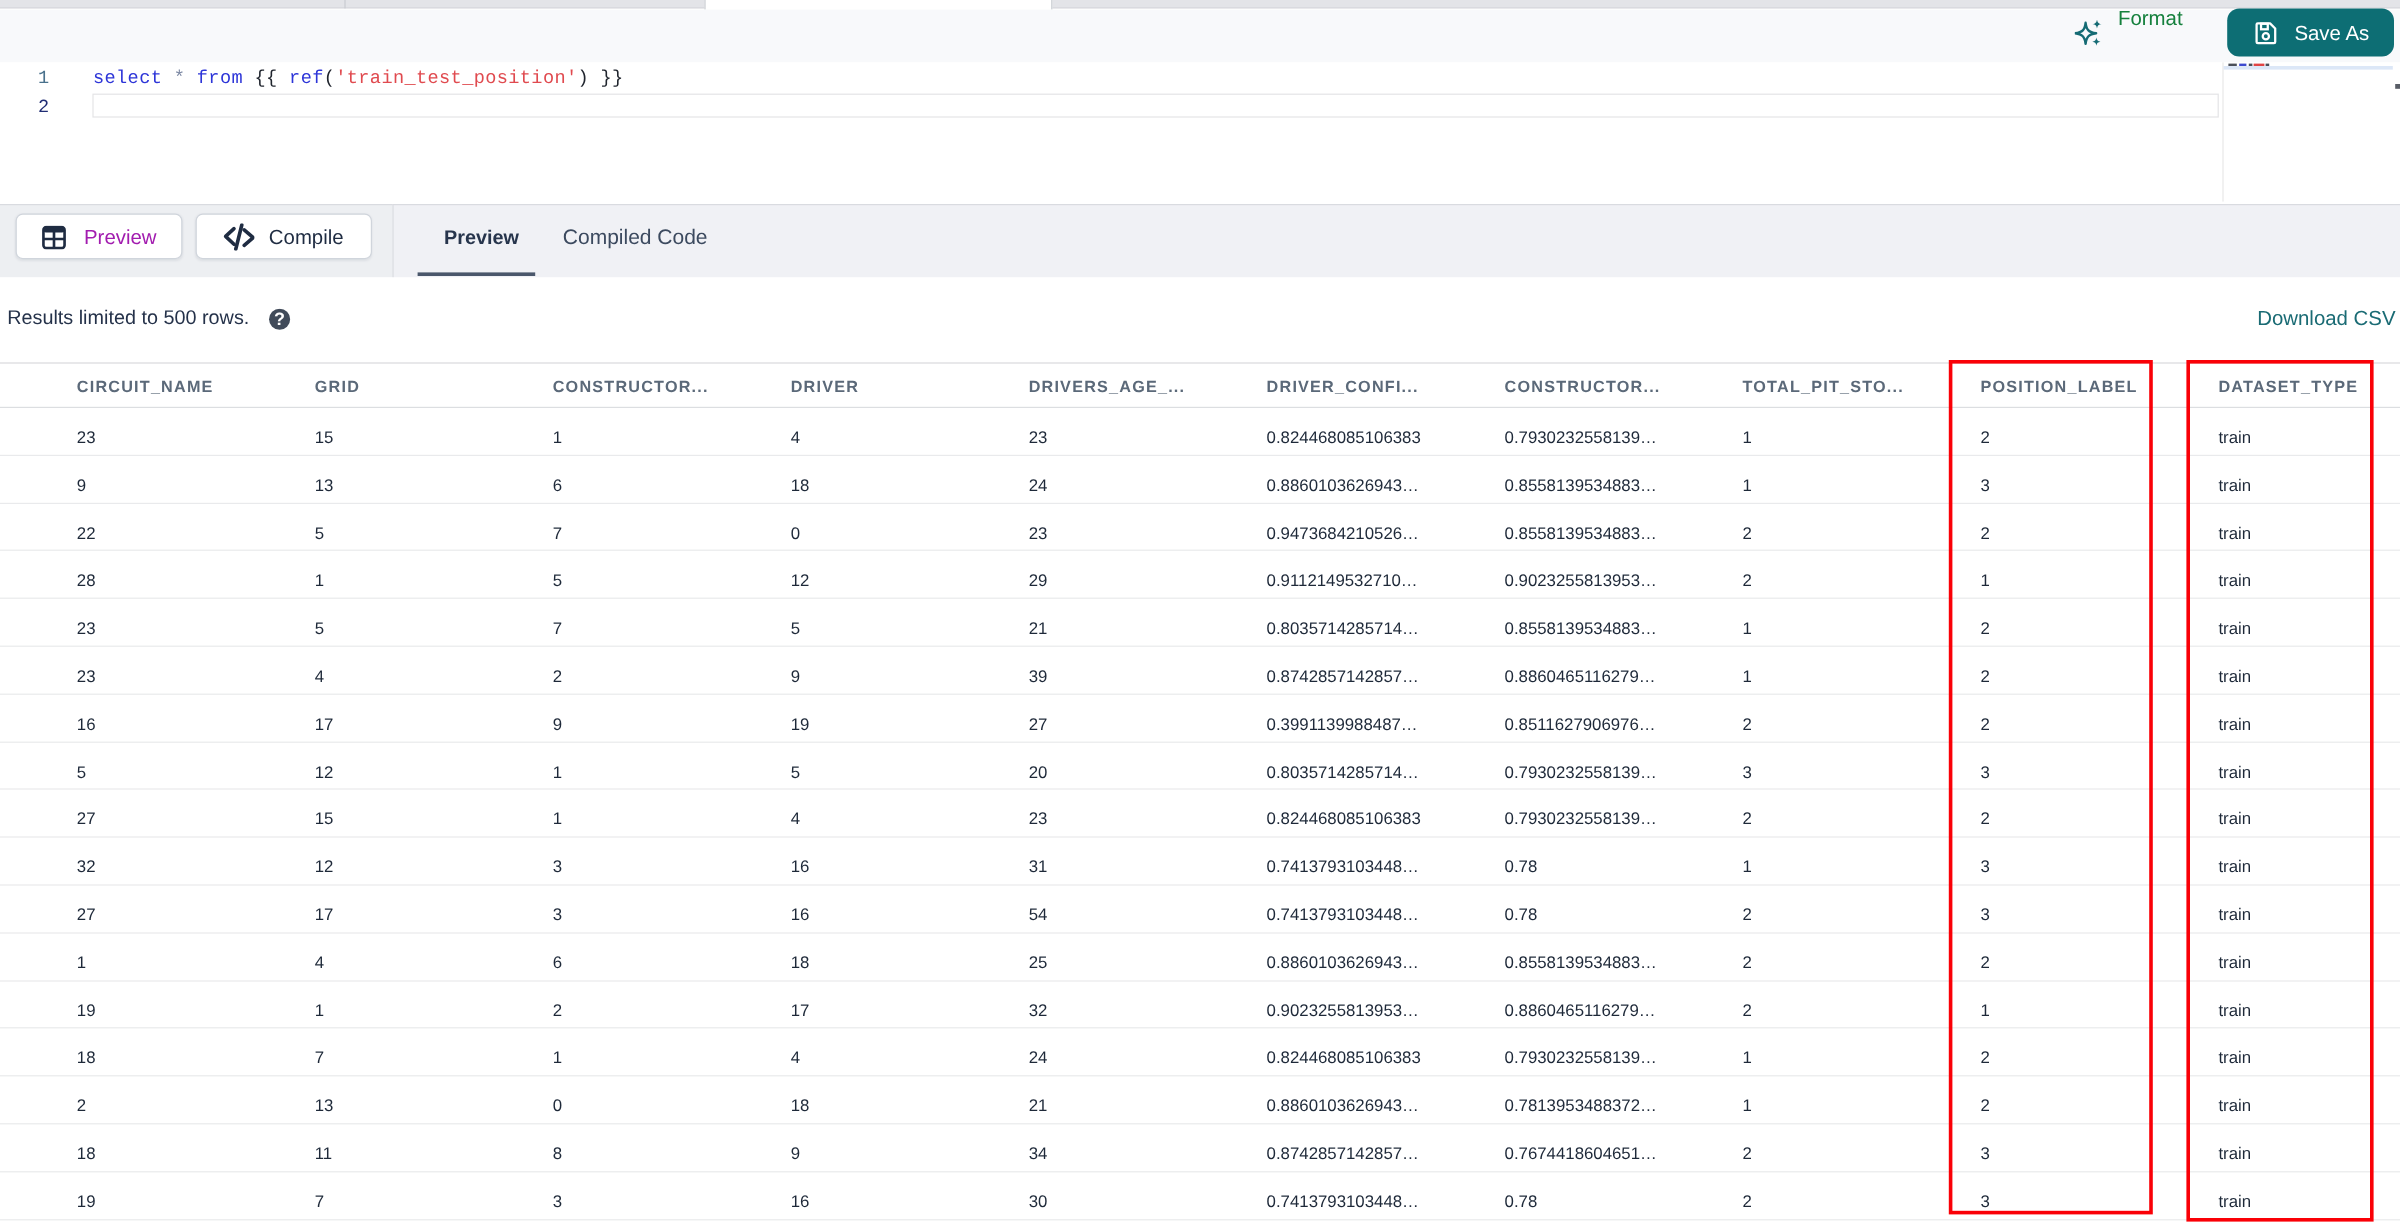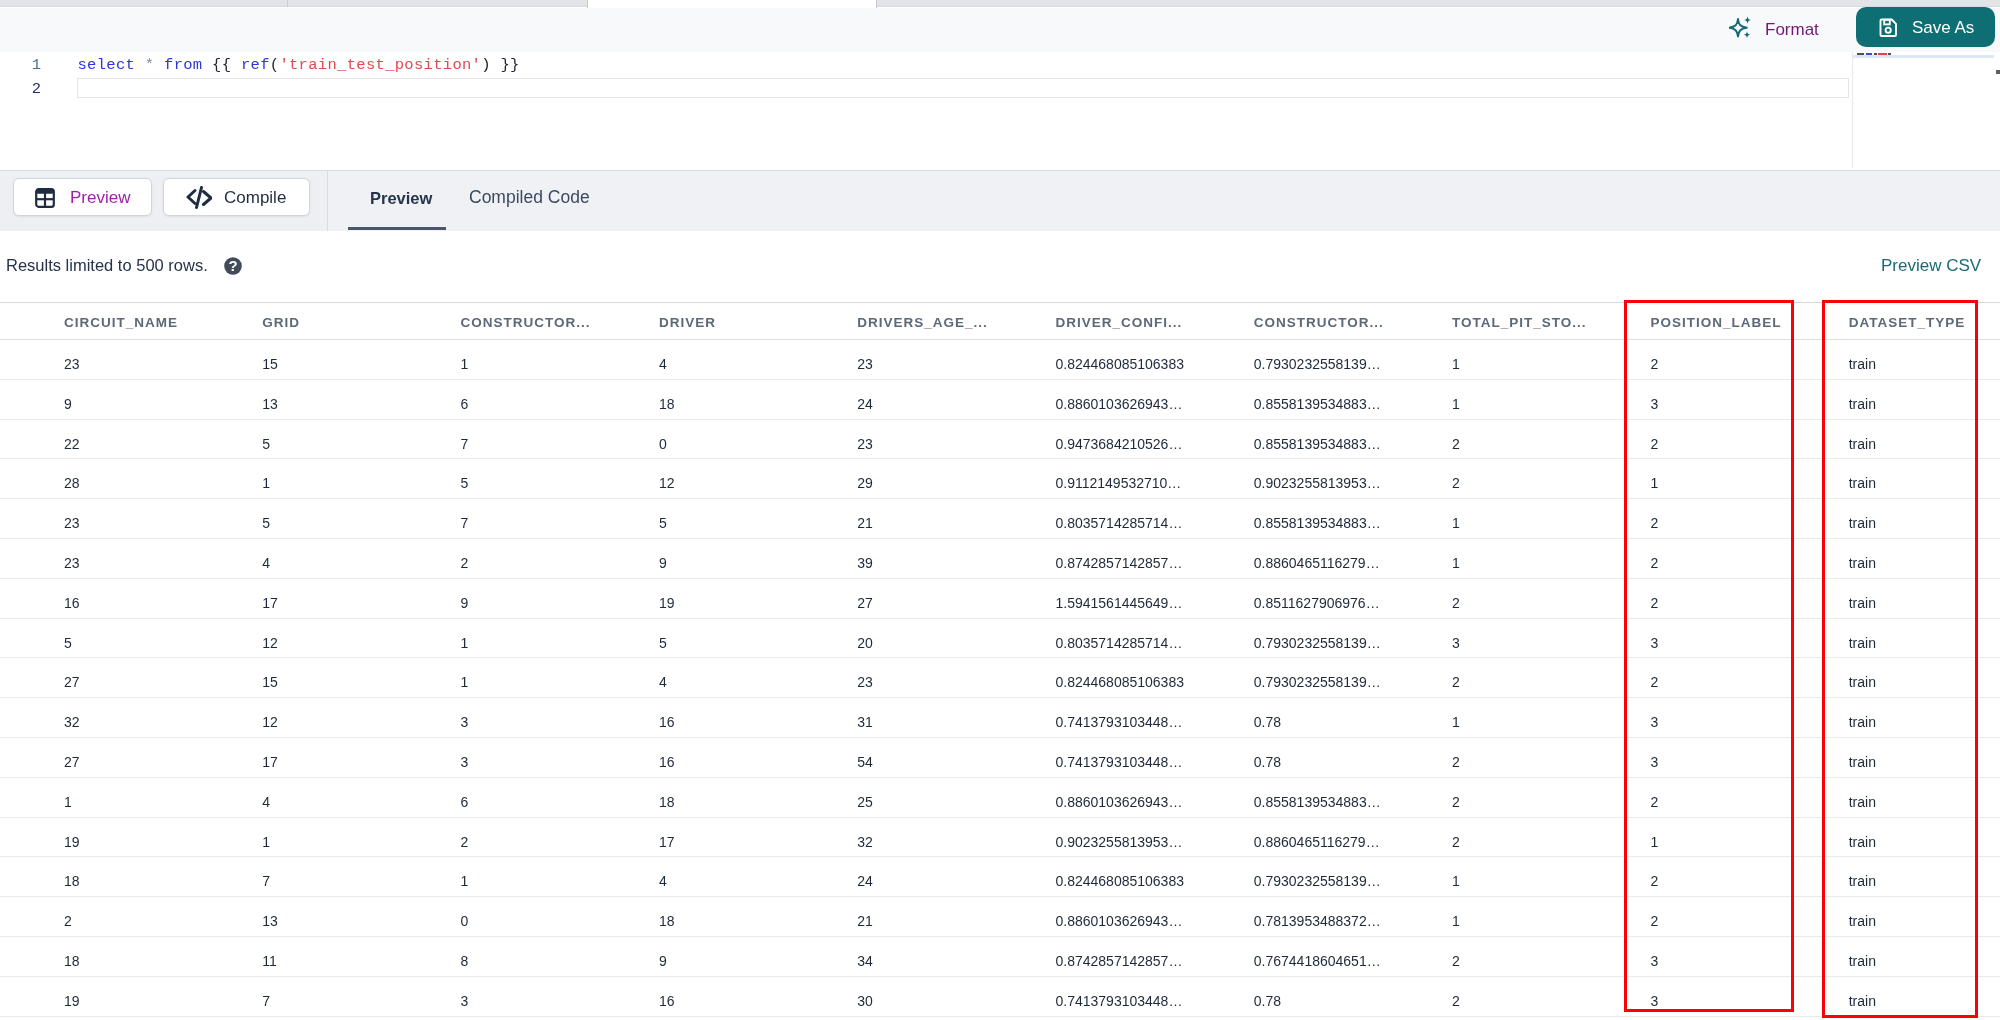--- a/index.html
+++ b/index.html
@@ -11,21 +11,21 @@
 <div id="root">
 <div class="abs" style="left:0;top:0;width:2000px;height:7px;background:#e3e4e8;border-bottom:1px solid #d6d8dd;box-sizing:border-box;"></div>
 <div class="abs" style="left:287px;top:0;width:1px;height:7px;background:#c9ccd1;"></div>
 <div class="abs" style="left:587px;top:0;width:290px;height:8px;background:#ffffff;border-left:1px solid #c9ccd1;border-right:1px solid #c9ccd1;box-sizing:border-box;"></div>
 <div class="abs" style="left:0;top:8px;width:2000px;height:44px;background:#f8f9fb;"></div>
 <svg class="abs" style="left:1729px;top:15px;" width="25" height="25" viewBox="0 0 25 25">
 <path d="M9 4 C9.75 10 11.6 11.9 17.75 12.75 C11.6 13.6 9.75 15.5 9 21.5 C8.25 15.5 6.4 13.6 0.25 12.75 C6.4 11.9 8.25 10 9 4 Z" fill="none" stroke="#156b74" stroke-width="2" stroke-linejoin="round"></path>
 <path d="M18.5 1.2 C18.9 3.9 19.8 4.7 22.3 5 C19.8 5.3 18.9 6.2 18.5 8.8 C18.1 6.2 17.2 5.3 14.7 5 C17.2 4.7 18.1 3.9 18.5 1.2 Z" fill="#156b74"></path>
 <path d="M18 16.3 C18.35 18.7 19.2 19.4 21.4 19.7 C19.2 20 18.35 20.7 18 23.1 C17.65 20.7 16.8 20 14.6 19.7 C16.8 19.4 17.65 18.7 18 16.3 Z" fill="#156b74"></path>
 </svg>
-<div class="abs" style="left:1765px;top:21px;font-size:17px;color:#701a75;line-height:17px;">Format</div>
+<div class="abs" style="left:1765px;top:7px;font-size:17px;color:#15803d;line-height:17px;">Format</div>
 <div class="abs" style="left:1856px;top:7px;width:139px;height:40px;background:#0d6e74;border-radius:10px;"></div>
 <svg class="abs" style="left:1878px;top:17px;" width="21" height="21" viewBox="0 0 21 21">
 <path d="M3.5 2.5 h10.2 l4.3 4.3 v11.2 a1 1 0 0 1 -1 1 h-13.5 a1 1 0 0 1 -1 -1 v-14.5 a1 1 0 0 1 1 -1 Z" fill="none" stroke="#ffffff" stroke-width="1.9" stroke-linejoin="round"></path>
 <rect x="6.2" y="2.8" width="5.6" height="4.6" fill="none" stroke="#ffffff" stroke-width="1.9"></rect>
 <circle cx="10.2" cy="13.2" r="2.6" fill="none" stroke="#ffffff" stroke-width="1.9"></circle>
 </svg>
 <div class="abs" style="left:1912px;top:19px;font-size:17px;color:#ffffff;line-height:17px;">Save As</div>
 <div class="abs" style="left:0;top:52px;width:2000px;height:116px;background:#ffffff;"></div>
 <div class="abs" style="left:77px;top:77.5px;width:1772px;height:20px;border:1px solid #e4e4e6;box-sizing:border-box;background:#fff;"></div>
 <div class="abs" style="left:0;top:53px;width:41px;text-align:right;font-family:'Liberation Mono',monospace;font-size:15.5px;line-height:24px;color:#49718c;">1</div>
@@ -57,21 +57,21 @@
 </svg>
 <div class="abs" style="left:224px;top:189px;font-size:17px;color:#1f2c42;line-height:17px;">Compile</div>
 <div class="abs" style="left:370px;top:189.5px;font-size:16.5px;font-weight:bold;color:#27354c;line-height:16.5px;">Preview</div>
 <div class="abs" style="left:469px;top:189px;font-size:17.5px;color:#3c4a5f;line-height:17.5px;">Compiled Code</div>
 <div class="abs" style="left:348px;top:227px;width:98px;height:3px;background:#4a576b;"></div>
 <div class="abs" style="left:6px;top:257px;font-size:16.5px;color:#25324a;line-height:17px;">Results limited to 500 rows.</div>
 <svg class="abs" style="left:224px;top:256.5px;" width="18" height="18" viewBox="0 0 18 18">
 <circle cx="9" cy="9" r="8.8" fill="#414b5a"></circle>
 <text x="9" y="14" font-family="Liberation Sans" font-size="15" font-weight="bold" fill="#ffffff" text-anchor="middle">?</text>
 </svg>
-<div class="abs" style="left:1881px;top:257px;font-size:17px;color:#1a6b74;line-height:17px;">Preview CSV</div>
+<div class="abs" style="left:1881px;top:257px;font-size:17px;color:#1a6b74;line-height:17px;">Download CSV</div>
 <div class="abs" style="left:0;top:301.5px;width:2000px;height:1px;background:#d9dadd;"></div>
 <div class="abs" style="left:0;top:302.5px;width:2000px;height:37.5px;border-bottom:1px solid #dcdee1;box-sizing:border-box;">
       <span class="hcell" style="left:64.0px;">CIRCUIT_NAME</span>
       <span class="hcell" style="left:262.3px;">GRID</span>
       <span class="hcell" style="left:460.6px;">CONSTRUCTOR...</span>
       <span class="hcell" style="left:658.9px;">DRIVER</span>
       <span class="hcell" style="left:857.2px;">DRIVERS_AGE_...</span>
       <span class="hcell" style="left:1055.5px;">DRIVER_CONFI...</span>
       <span class="hcell" style="left:1253.8px;">CONSTRUCTOR...</span>
       <span class="hcell" style="left:1452.1px;">TOTAL_PIT_STO...</span>
@@ -149,21 +149,21 @@
       <span class="cell" style="left:1452.1px;">1</span>
       <span class="cell" style="left:1650.4px;">2</span>
       <span class="cell" style="left:1848.7px;">train</span>
     </div>
 <div class="row" style="top:578.80px;height:39.80px;box-sizing:border-box;">
       <span class="cell" style="left:64.0px;">16</span>
       <span class="cell" style="left:262.3px;">17</span>
       <span class="cell" style="left:460.6px;">9</span>
       <span class="cell" style="left:658.9px;">19</span>
       <span class="cell" style="left:857.2px;">27</span>
-      <span class="cell" style="left:1055.5px;">1.5941561445649…</span>
+      <span class="cell" style="left:1055.5px;">0.3991139988487…</span>
       <span class="cell" style="left:1253.8px;">0.8511627906976…</span>
       <span class="cell" style="left:1452.1px;">2</span>
       <span class="cell" style="left:1650.4px;">2</span>
       <span class="cell" style="left:1848.7px;">train</span>
     </div>
 <div class="row" style="top:618.60px;height:39.80px;box-sizing:border-box;">
       <span class="cell" style="left:64.0px;">5</span>
       <span class="cell" style="left:262.3px;">12</span>
       <span class="cell" style="left:460.6px;">1</span>
       <span class="cell" style="left:658.9px;">5</span>

